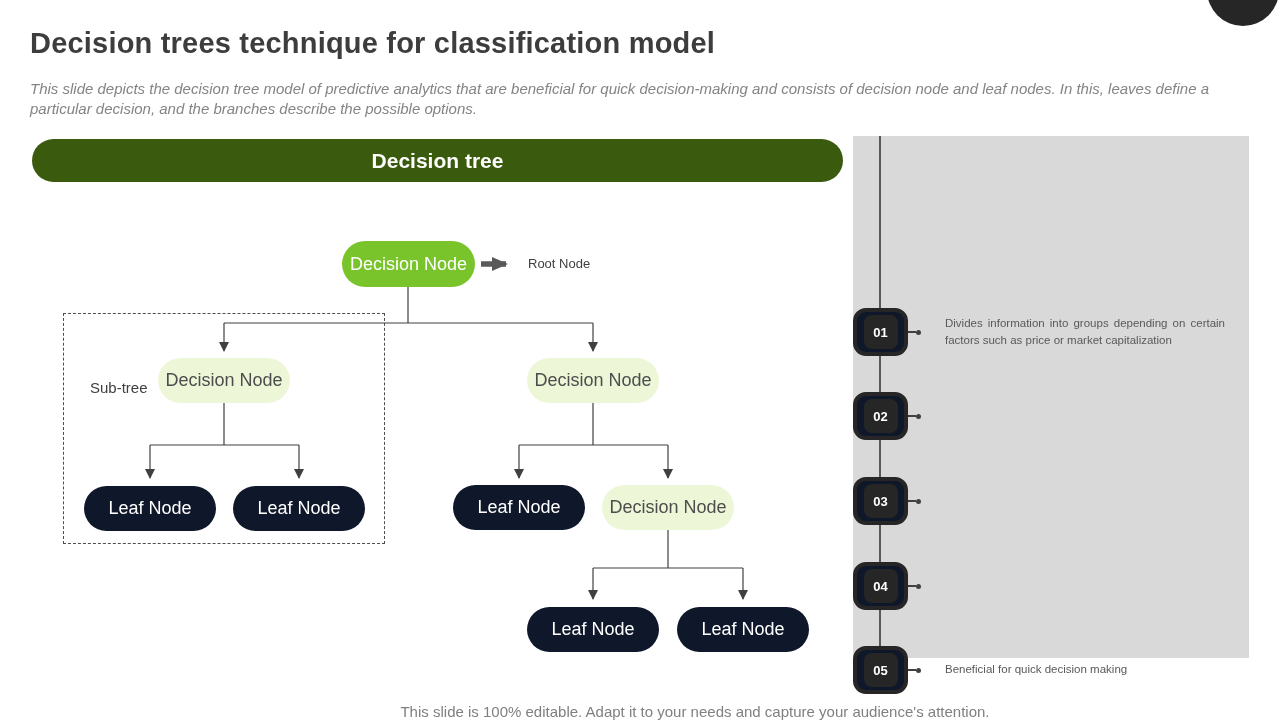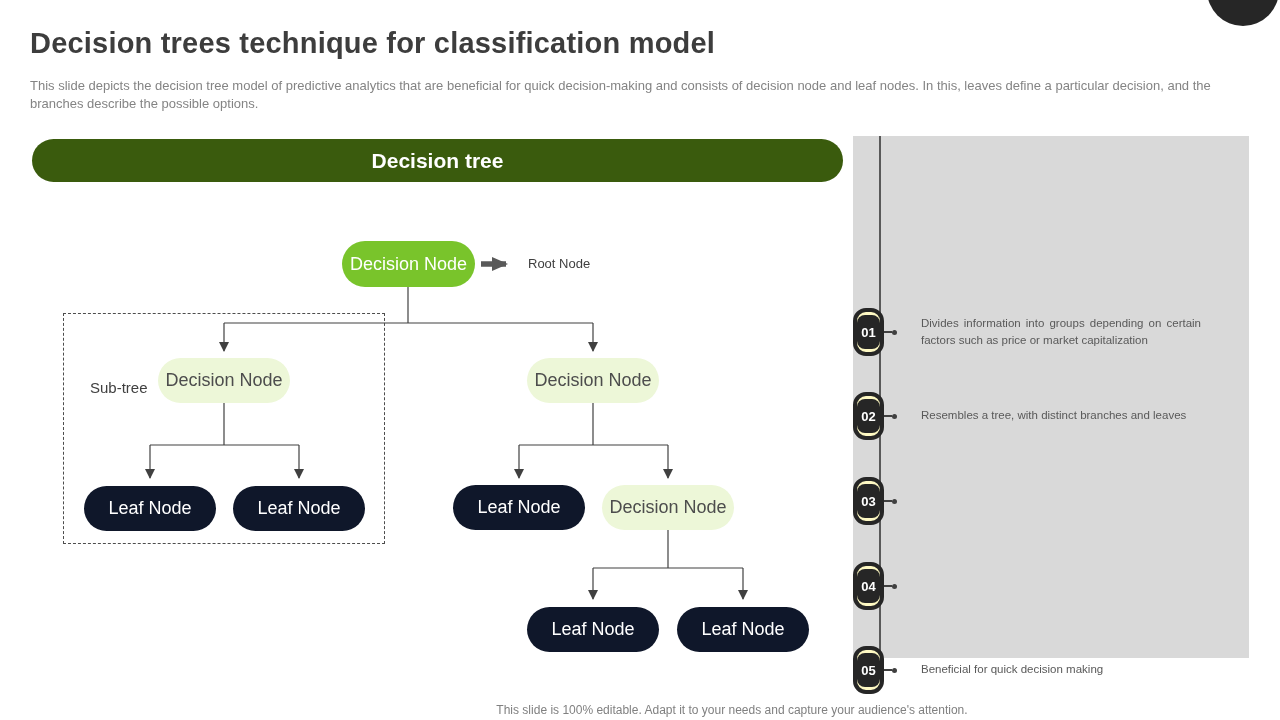--- a/index.html
+++ b/index.html
@@ -1,46 +1,46 @@
 <!DOCTYPE html>
 <html><head>
 <meta charset="utf-8">
 <style>
   html,body{margin:0;padding:0;background:#fff;}
   .slide{position:relative;width:1280px;height:720px;background:#ffffff;overflow:hidden;
          font-family:"Liberation Sans",sans-serif;}
   .corner-circle{position:absolute;left:1207px;top:-46px;width:72px;height:72px;border-radius:50%;background:#262626;}
   .title{position:absolute;left:30px;top:20px;width:900px;font-size:29px;font-weight:700;color:#3d3d3d;letter-spacing:.2px;margin-top:7px;}
-  .subtitle{position:absolute;left:30px;top:64px;width:1216px;font-size:13px;line-height:1.35;color:#848484;}
+  .subtitle{position:absolute;left:30px;top:64px;width:1216px;font-size:15px;line-height:1.35;color:#848484;font-style:italic;}
   
   .header-pill{position:absolute;left:32px;top:139px;width:811px;height:43px;border-radius:22px;background:#3A5B0D;
                color:#fff;font-size:21px;font-weight:700;display:flex;align-items:center;justify-content:center;}
   .connectors{position:absolute;left:0;top:0;width:1280px;height:720px;pointer-events:none;}
   .dashed-box{position:absolute;left:63px;top:313px;width:320px;height:229px;border:1px dashed #4d4d4d;}
   .subtree-label{position:absolute;left:90px;top:379px;font-size:15px;color:#404040;text-align:right;}
   .node{position:absolute;width:132px;height:45px;border-radius:23px;display:flex;align-items:center;justify-content:center;
         font-size:18px;}
   .node::before{content:"";position:absolute;z-index:-1;left:4px;right:2px;top:-6px;height:100%;
                 border:1px solid #595959;border-radius:20px;}
   .node.bright{background:#79C42B;color:#fff;width:133px;height:46px;}
   .node.pale{background:#EDF7D8;color:#4d4d4d;}
   .node.dark{background:#0f172a;color:#fff;}
   .root-annotation{position:absolute;left:528px;top:256px;font-size:13px;color:#404040;}
   
   .panel{position:absolute;left:853px;top:136px;width:396px;height:522px;background:#D9D9D9;}
   .timeline-line{position:absolute;left:26px;top:0;width:1.5px;height:100%;background:#595959;}
   .t-item{position:absolute;left:0;width:100%;height:56px;display:flex;align-items:center;}
-  .badge{width:31px;height:48px;box-sizing:border-box;border:4px solid #262626;border-radius:13px;background:#fef9c3;
+  .badge{width:55px;height:48px;box-sizing:border-box;border:4px solid #262626;border-radius:13px;background:#0f172a;
          display:flex;align-items:center;justify-content:center;flex:0 0 auto;}
   .badge-inner{width:34px;height:34px;border-radius:8px;background:#262626;color:#fff;font-weight:700;font-size:13px;
                display:flex;align-items:center;justify-content:center;}
   .badge-link{width:8px;height:2px;background:#404040;flex:0 0 auto;}
   .badge-dot{width:5px;height:5px;border-radius:50%;background:#404040;flex:0 0 auto;}
   .t-text{margin-left:24px;width:280px;font-size:11.5px;line-height:1.5;color:#595959;text-align:justify;white-space:pre-line;}
-  .footer{position:absolute;left:732px;top:703px;transform:translateX(-50%);font-size:12px;color:#808080;white-space:nowrap;}
+  .footer{position:absolute;left:695px;top:703px;transform:translateX(-50%);font-size:15px;color:#808080;white-space:nowrap;}
 </style>
 </head>
 <body>
 
 <div class="slide">
   <div class="corner-circle"></div>
 
   <h1 class="title">Decision trees technique for classification model</h1>
   <p class="subtitle">This slide depicts the decision tree model of predictive analytics that are beneficial for quick decision-making and consists of decision node and leaf nodes. In this, leaves define a particular decision, and the branches describe the possible options.</p>
 
@@ -104,21 +104,20 @@
       <div class="badge-dot"></div>
       <div class="t-text">Divides information into groups depending on certain factors such as price or market capitalization</div>
     </div>
 
     <div class="t-item" style="top:252px;">
       <div class="badge">
           <div class="badge-inner">02</div>
         </div>
       <div class="badge-link"></div>
       <div class="badge-dot"></div>
-      <div class="t-text">Resembles a tree, with distinct branches and leaves</div>
     </div>
 
     <div class="t-item" style="top:337px;">
       <div class="badge">
           <div class="badge-inner">03</div>
         </div>
       <div class="badge-link"></div>
       <div class="badge-dot"></div>
     </div>
 

